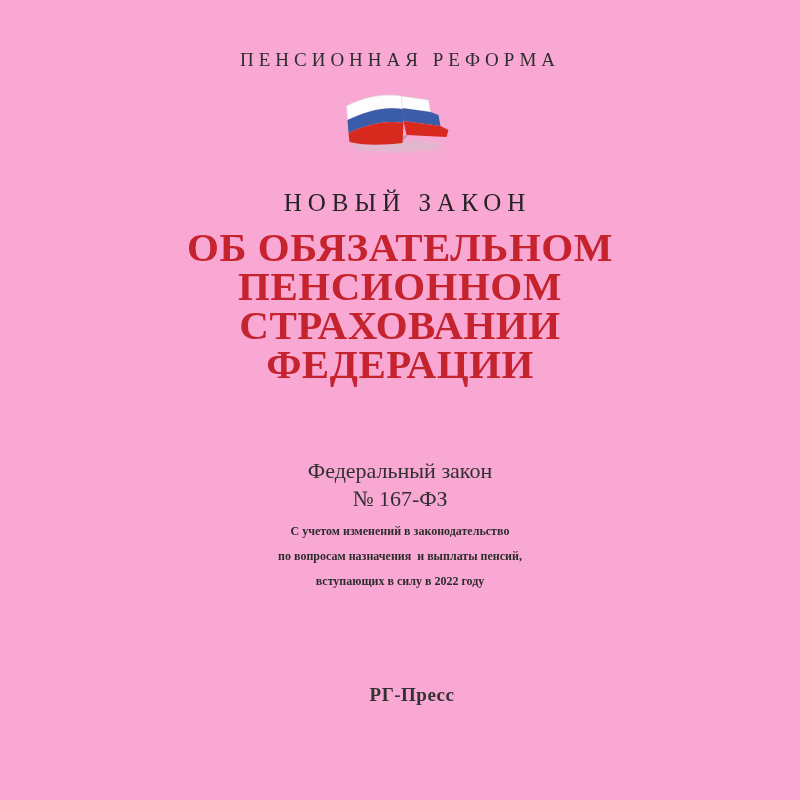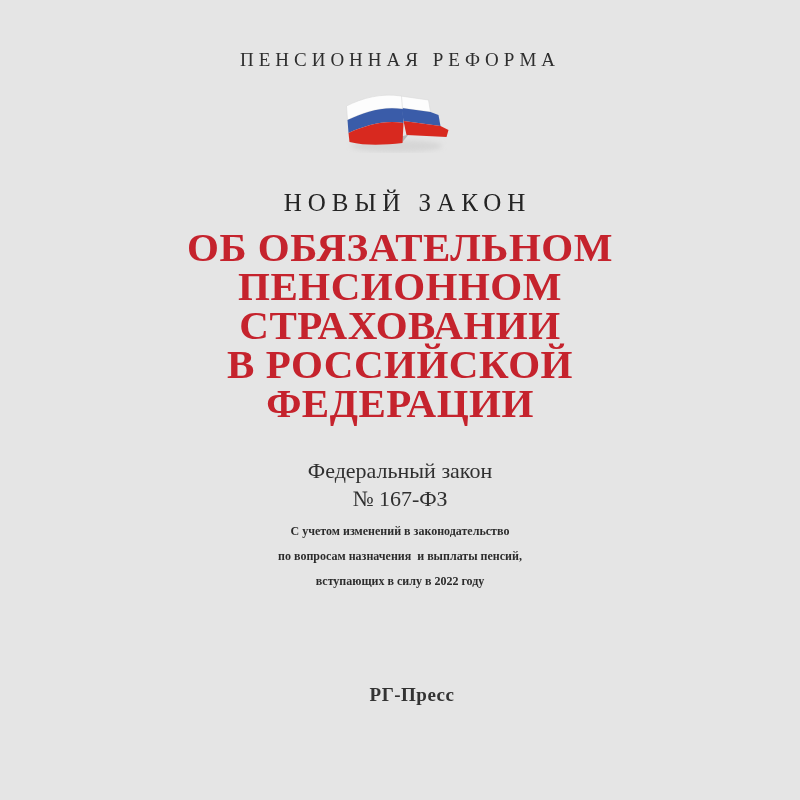--- a/index.html
+++ b/index.html
@@ -5,21 +5,21 @@
   :root{
     --title-red:#c5232d;
     --text-dark:#2b2b2b;
     --flag-blue:#3a5ca9;
     --flag-red:#d8291f;
   }
   html,body{margin:0;padding:0;background:#ffffff;}
   .cover{
     position:relative;
     width:800px;height:800px;
-    background:#e5e5e5;
+    background:#f9a8d4;
     overflow:hidden;
     font-family:"Liberation Serif","DejaVu Serif",serif;
     color:var(--text-dark);
   }
   .centered{position:absolute;left:0;right:0;text-align:center;}
   .series-title{
     top:49px;
     font-size:19px;
     letter-spacing:5px;
     font-weight:normal;
@@ -96,21 +96,20 @@
       <path d="M4,40 C22,32 40,27 59,30 L58,50 C40,52 22,53 5,49 Z" fill="var(--flag-red)"></path>
     </svg>
   </div>
 
   <div class="centered heading">НОВЫЙ ЗАКОН</div>
 
   <div class="centered main-title">
     <div>ОБ ОБЯЗАТЕЛЬНОМ</div>
     <div>ПЕНСИОННОМ</div>
     <div>СТРАХОВАНИИ</div>
-    <div>В РОССИЙСКОЙ</div>
     <div>ФЕДЕРАЦИИ</div>
   </div>
 
   <div class="centered law-block">
     <div>Федеральный закон</div>
     <div>№ 167-ФЗ</div>
   </div>
 
   <div class="centered note-block">
     <div class="line">С учетом изменений в законодательство</div>

